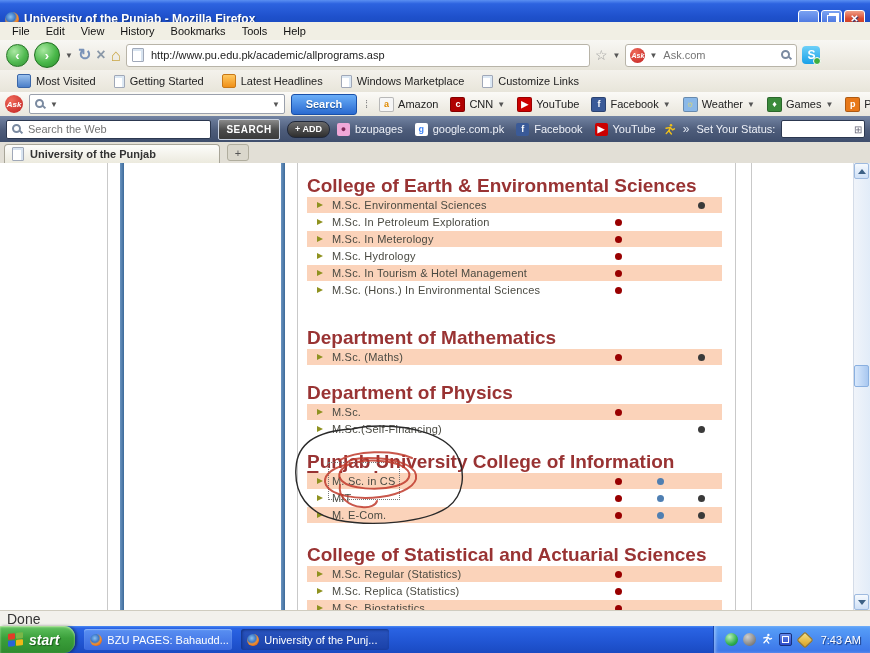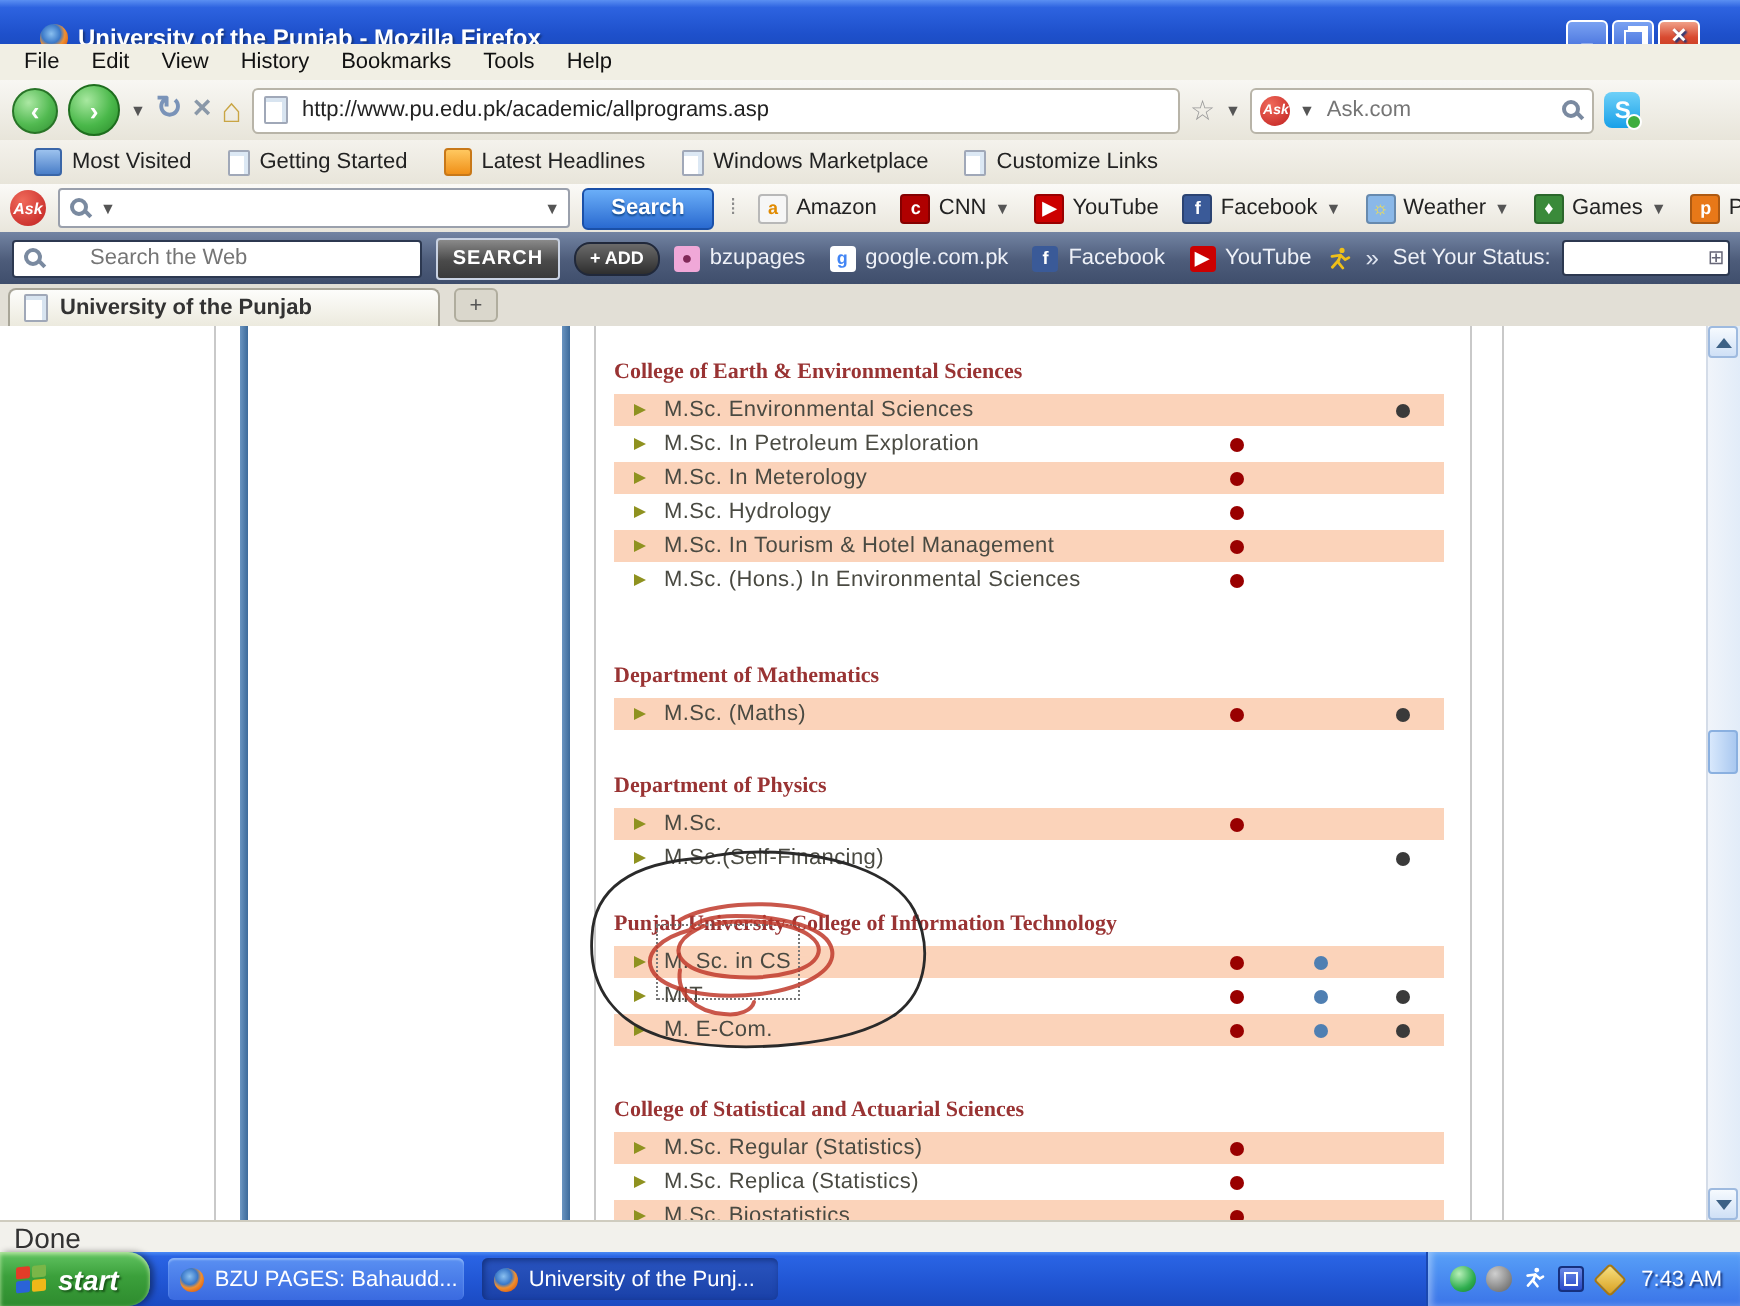--- a/index.html
+++ b/index.html
@@ -2,21 +2,21 @@
 <html><head>
 <meta charset="utf-8">
 <style>
   html,body{margin:0;padding:0;background:#444;}
   .screen{position:relative;width:870px;height:653px;background:#fff;overflow:hidden;
     font-family:"Liberation Sans",sans-serif;-webkit-font-smoothing:antialiased;}
 
   
   .titlebar{position:absolute;top:0;left:0;right:0;height:38px;
     background:linear-gradient(180deg,#5a8ff2 0%,#2d63e0 10%,#1e50cb 45%,#1747b5 85%,#2a5ad2 100%);
-    display:flex;align-items:center;padding:0 20px;color:#fff;font-weight:bold;font-size:12px;
+    display:flex;align-items:center;padding:0 5px;color:#fff;font-weight:bold;font-size:12px;
     text-shadow:1px 1px 1px #16367e;}
   .ffx{width:14px;height:14px;border-radius:50%;flex:none;
     background:radial-gradient(circle at 40% 35%,#8ac0f0 0%,#3a78c8 38%,#f09030 55%,#d85a10 85%);}
   .titlebar .ttl{margin-left:5px;}
   .win-btns{margin-left:auto;display:flex;gap:2px;}
   .win-btn{width:19px;height:17px;border:1px solid #fff;border-radius:3px;display:flex;
     align-items:center;justify-content:center;color:#fff;font-size:10px;line-height:1;font-weight:bold;}
   .btn-min,.btn-restore{background:linear-gradient(#7aa2f2,#3a66d8);}
   .btn-close{background:linear-gradient(#f0a088,#d84a30 45%,#c03418);}
   .restore-glyph{width:8px;height:7px;border:1px solid #fff;box-shadow:2px -2px 0 -0px #fff;}
@@ -88,21 +88,21 @@
   .grip{color:#8a8a8a;font-size:11px;padding:0 2px;}
   .ask-item{display:flex;align-items:center;gap:4px;white-space:nowrap;padding:0 3px;}
   .aicon{width:13px;height:13px;border-radius:2px;display:flex;align-items:center;justify-content:center;
     font-size:9px;font-weight:bold;flex:none;border:1px solid rgba(0,0,0,.25);}
 
   
   .darkbar{position:absolute;top:116px;height:26px;left:0;right:0;
     background:linear-gradient(#7384a3,#4d5c7a 55%,#3f4e6c);border-bottom:1px solid #2c3850;
     display:flex;align-items:center;padding:0 6px;gap:7px;font-size:11px;color:#eef1f8;overflow:hidden;}
   .webinput{width:195px;height:17px;background:#fff;border:1px solid #2c3850;border-radius:2px;
-    display:flex;align-items:center;padding:0 4px;gap:20px;flex:none;}
+    display:flex;align-items:center;padding:0 4px;gap:3px;flex:none;}
   .webinput input{border:none;outline:none;flex:1;font-size:11px;color:#8a8a8a;background:transparent;
     font-family:"Liberation Sans",sans-serif;min-width:10px;}
   .btn-dark-search{width:60px;height:19px;border:1px solid #c9d2e2;border-radius:2px;flex:none;
     background:linear-gradient(#8a8a8a,#4a4a4a 55%,#3a3a3a);color:#fff;font-weight:bold;font-size:10px;
     display:flex;align-items:center;justify-content:center;letter-spacing:.5px;}
   .btn-add{height:15px;padding:0 7px;border-radius:8px;border:1px solid #20283a;flex:none;
     background:linear-gradient(#6a6a6a,#2e2e2e);color:#fff;font-weight:bold;font-size:9px;
     display:flex;align-items:center;}
   .weblink{display:flex;align-items:center;gap:5px;white-space:nowrap;}
   .wicon{width:13px;height:13px;border-radius:2px;display:flex;align-items:center;justify-content:center;
@@ -127,21 +127,21 @@
   .vr{position:absolute;top:0;bottom:0;}
   .vr-gray{width:1px;background:#c9c9c9;}
   .vr-blue{width:4px;background:linear-gradient(90deg,#6a94c0,#3d6a9a);}
 
   .content{position:absolute;left:307px;top:0;width:415px;--shade:#fbd3ba;--heading:#993333;}
   .section:nth-child(1){margin-top:15px;}
   .section:nth-child(2){margin-top:32px;}
   .section:nth-child(3){margin-top:20px;}
   .section:nth-child(4){margin-top:17px;}
   .section:nth-child(5){margin-top:24px;}
-  .section-title{font-family:Liberation Serif, serif;font-weight:bold;font-size:11px;
+  .section-title{font-family:Liberation Sans, sans-serif;font-weight:bold;font-size:19px;
     color:var(--heading);height:16px;line-height:16px;margin-bottom:3px;}
   .row{position:relative;height:16px;margin-bottom:1px;display:flex;align-items:center;
     font-size:11px;color:#4a4a42;padding-left:10px;box-sizing:border-box;}
   .row.shaded{background:var(--shade);}
   .arrow{width:0;height:0;border-left:6px solid #8f9220;border-top:3.5px solid transparent;
     border-bottom:3.5px solid transparent;margin-right:9px;flex:none;}
   .row-label{letter-spacing:.2px;}
   .row-label.focused{border:1px dotted #777;padding:12px 3px;margin-left:-4px;}
   .dot{position:absolute;top:5px;width:7px;height:7px;border-radius:50%;}
 

